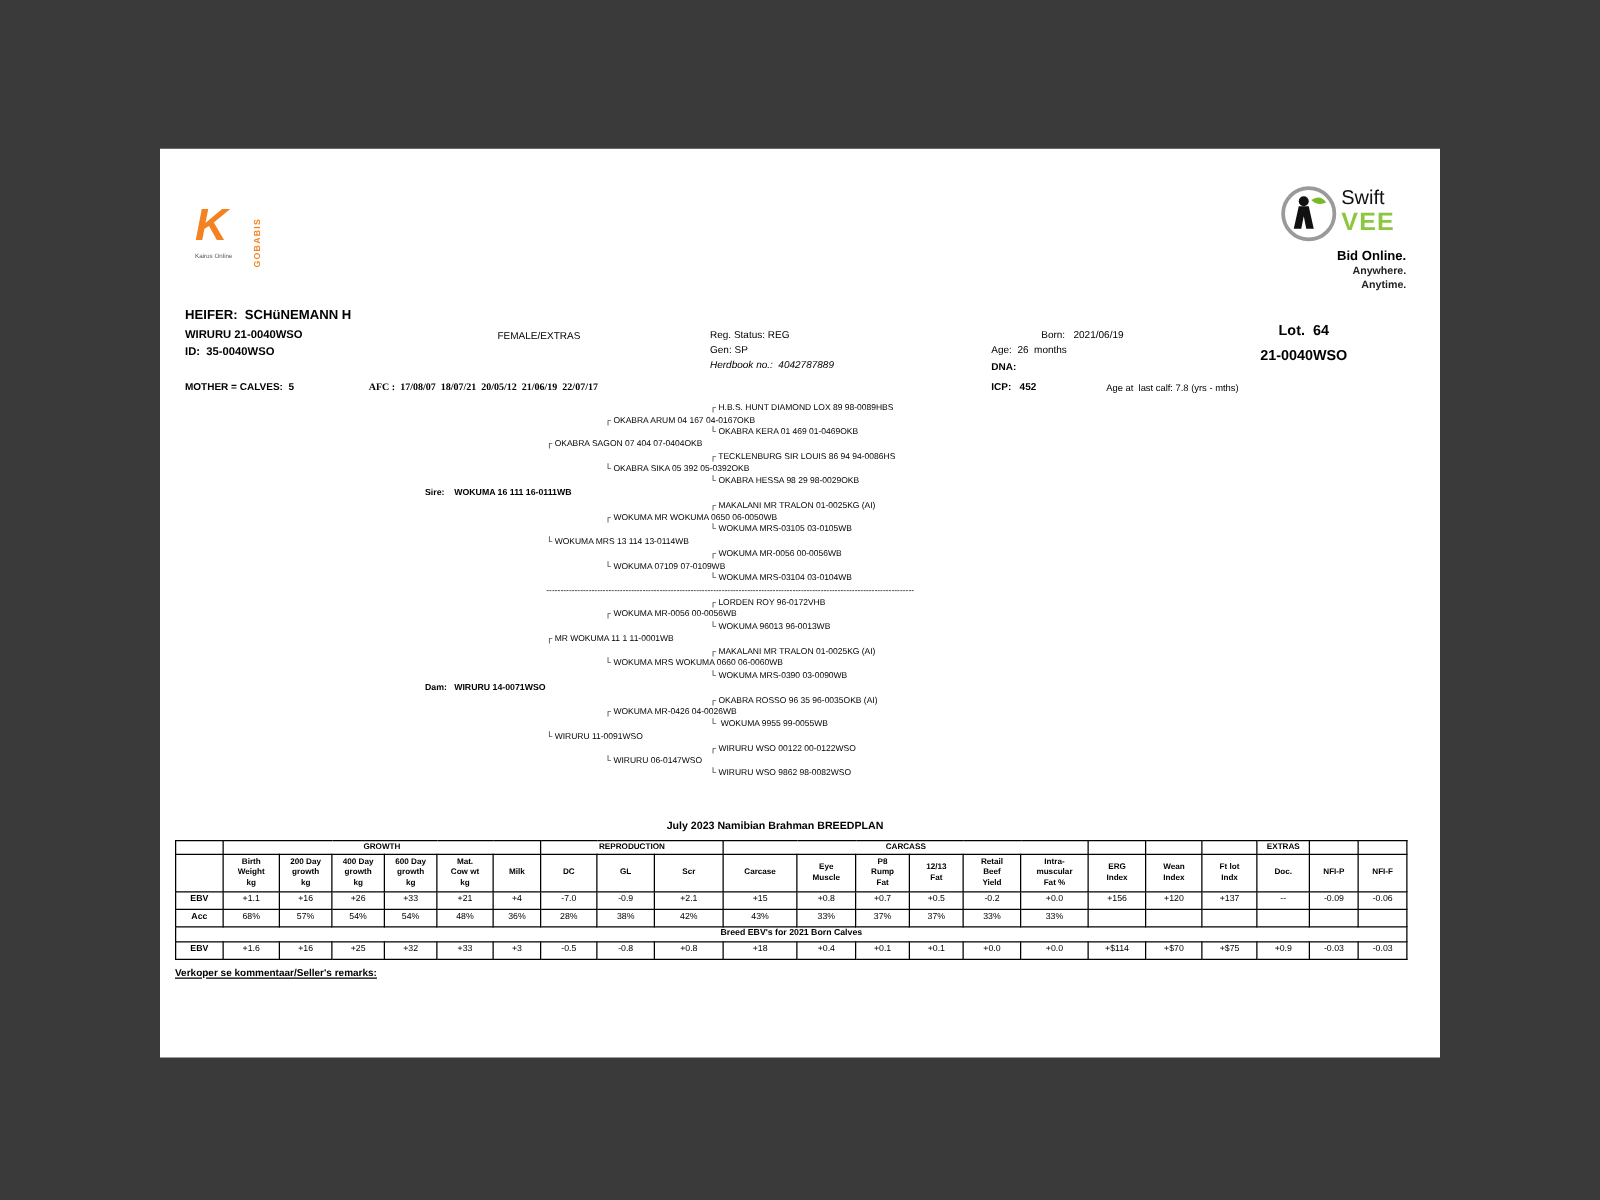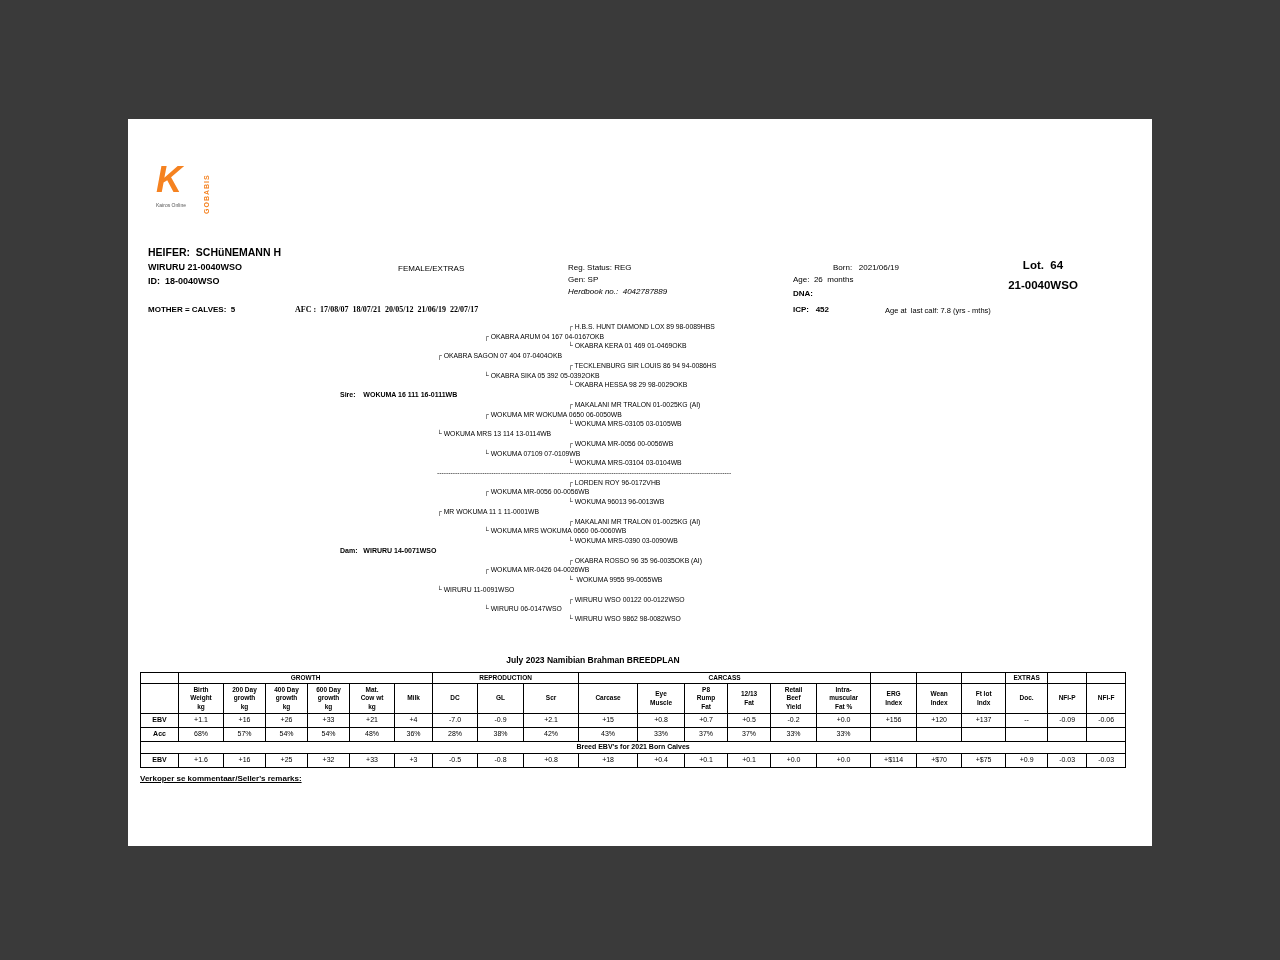--- a/index.html
+++ b/index.html
@@ -67,21 +67,21 @@
   
   .pedigree{position:absolute;left:0;top:203px;width:100%;font-size:6.8px;}
   .ped-line{height:9.74px;white-space:pre;line-height:9.74px;}
   .ped-line.lv1{margin-left:212px;font-weight:bold;font-size:7px;}
   .ped-line.lv2{margin-left:309px;}
   .ped-line.lv3{margin-left:356px;}
   .ped-line.lv4{margin-left:440px;}
   
   .bp-title{
     position:absolute;left:0;top:536px;width:930px;
-    text-align:center;font-size:8.5px;font-weight:bold;
+    text-align:center;font-size:8.5px;font-weight:bold;padding-left:27px;
   }
   table.bp{
     position:absolute;left:12px;top:553px;width:985px;
     border-collapse:collapse;table-layout:fixed;
   }
   table.bp td{
     border:1px solid #000;padding:0;text-align:center;vertical-align:middle;
     font-size:6.5px;line-height:1.25;overflow:hidden;
   }
   table.bp tr.group td{height:10px;font-weight:bold;}
@@ -98,29 +98,49 @@
 <body>
 
 <div class="page">
 
   <div class="kairos">
     <div class="kairos-k">K</div>
     <div class="kairos-sub">Kairos Online</div>
     <div class="kairos-vert">GOBABIS</div>
   </div>
 
+  <div class="swiftvee">
+    <div class="sv-top">
+      <div class="sv-circle">
+        <svg viewBox="0 0 38 38" width="38" height="38" aria-hidden="true">
+          <circle cx="15" cy="9" r="4" fill="#111"></circle>
+          <path d="M11 13 L19 13 L23 31 L17 31 L15 21 L13 31 L7 31 Z" fill="#111"></path>
+          <path d="M21 8 q7 -5 12 2 q-7 3 -12 -2 Z" fill="#7ab829"></path>
+        </svg>
+      </div>
+      <div class="sv-words">
+        <div class="sv-swift">Swift</div>
+        <div class="sv-vee">VEE</div>
+      </div>
+    </div>
+    <div class="sv-tags" id="sv-tags">
+        <div class="sv-tag0">Bid Online.</div>
+        <div class="sv-tag1">Anywhere.</div>
+        <div class="sv-tag2">Anytime.</div>
+      </div>
+  </div>
 
 
   <div class="h h-heifer">HEIFER:  SCHüNEMANN H</div>
   <div class="h h-name b">WIRURU 21-0040WSO</div>
   <div class="h h-sex">FEMALE/EXTRAS</div>
   <div class="h h-reg">Reg. Status: REG</div>
   <div class="h h-born">Born:   2021/06/19</div>
   <div class="h h-lot b">Lot.  64</div>
-  <div class="h h-id b">ID:  18-0040WSO</div>
+  <div class="h h-id b">ID:  35-0040WSO</div>
   <div class="h h-gen">Gen: SP</div>
   <div class="h h-age">Age:  26  months</div>
   <div class="h h-lotid b">21-0040WSO</div>
   <div class="h h-herd">Herdbook no.:  4042787889</div>
   <div class="h h-dna b">DNA:</div>
   <div class="h h-mother b">MOTHER = CALVES:  5</div>
   <div class="h h-afc b">AFC :  17/08/07  18/07/21  20/05/12  21/06/19  22/07/17</div>
   <div class="h h-icp b">ICP:   452</div>
   <div class="h h-alc">Age at  last calf: 7.8 (yrs - mths)</div>
 

